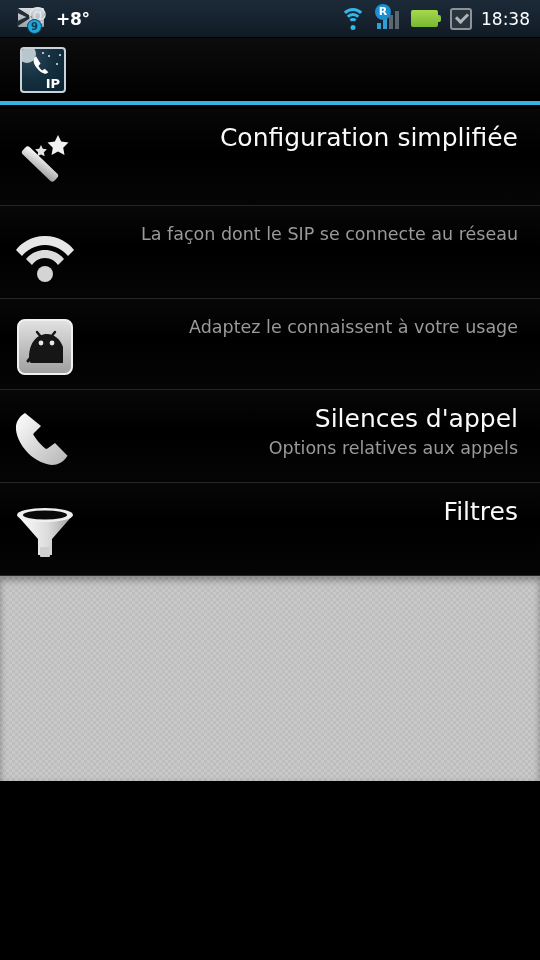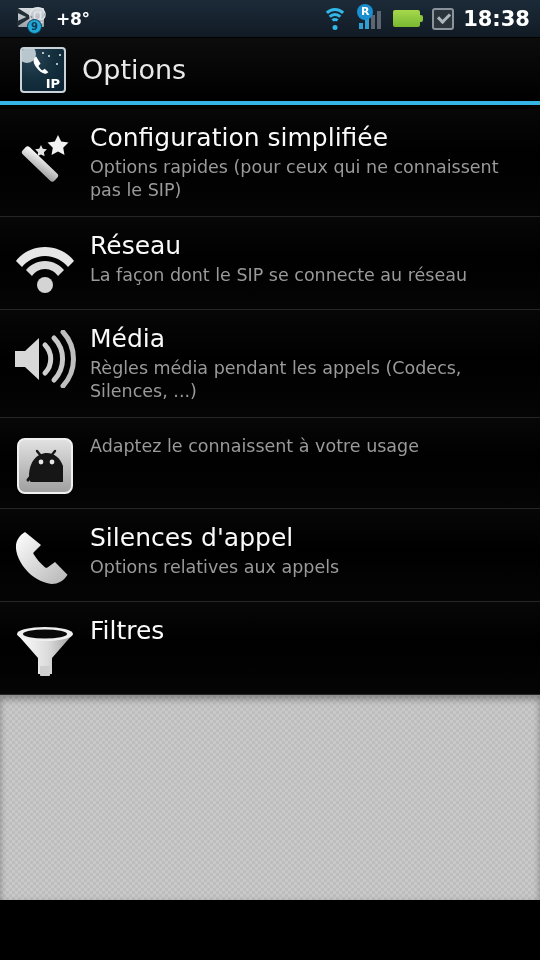--- a/index.html
+++ b/index.html
@@ -110,21 +110,21 @@
     position: relative;
   }
   .check-icon::after {
     content: ""; position: absolute;
     left: 4px; top: 3px; width: 9px; height: 5px;
     border-left: 3px solid #aeb6bd; border-bottom: 3px solid #aeb6bd;
     transform: rotate(-45deg);
   }
 
   #clock {
-    color: #ffffff; font-size: 21px; font-weight: bold;
+    color: #ffffff; font-size: 17px; font-weight: normal;
     letter-spacing: 0px;
   }
 
   
   #title-bar {
     width: 540px; height: 63px;
     background: linear-gradient(to bottom, #0c0c0c, #000000);
     display: flex; align-items: center;
     padding-left: 20px; gap: 16px;
   }
@@ -155,21 +155,21 @@
   #title-text {
     color: #e9e9e9; font-size: 27px; font-weight: 400;
     letter-spacing: 0px;
   }
   #accent-line {
     width: 540px; height: 4px; background: #34b3e4;
   }
   #accent-gap { width: 540px; height: 4px; background: #000; }
 
   
-  #pref-list { width: 540px; background: #eab308; }
+  #pref-list { width: 540px; background: #eab308; text-align: right; }
   .pref-item {
     position: relative;
     display: flex; align-items: flex-start;
     padding: 14px 14px 14px 0;
     background: linear-gradient(to bottom, #070707 0%, #000000 45%, #050505 100%);
     border-bottom: 1px solid #262626;
     cursor: pointer;
   }
   .pref-icon {
     width: 90px; flex: none;
@@ -251,21 +251,20 @@
     <div class="moon"></div>
     <div class="star" style="left:26px;top:6px;"></div>
     <div class="star" style="left:34px;top:14px;"></div>
     <div class="star" style="left:20px;top:3px;"></div>
     <div class="star" style="left:37px;top:5px;"></div>
     <svg class="handset" viewBox="0 0 24 24" aria-hidden="true">
       <path d="M6.6 2.2c-1 .5-2 1.6-2.3 2.8-.5 2 .6 5.1 2.9 8 2.3 3 5.2 5 7.3 5.2 1.3.1 2.6-.5 3.4-1.4l-3.4-3.1-1.9 1.3c-.2.1-.5.1-.7-.1-1.2-1-2.3-2.3-3-3.7-.1-.2-.1-.5.1-.6l1.7-1.5L6.6 2.2z" fill="#ffffff"></path>
     </svg>
     <span class="ip-label">IP</span>
   </div>
-  <span id="title-text">Options</span>
 </div>
 <div id="accent-line"></div>
 <div id="accent-gap"></div>
 
 <div id="pref-list">
 
   <div class="pref-item">
     <div class="pref-icon">
       <svg class="ic" width="62" height="62" viewBox="0 0 62 62">
         <defs>
@@ -274,52 +273,36 @@
             <stop offset="100%" stop-color="#9a9a9a"></stop>
           </linearGradient>
         </defs>
         <rect x="4" y="30" width="44" height="10" rx="3" fill="url(#wandg)" transform="rotate(44 26 35)"></rect>
         <path d="M44 6 l3.2 6.6 7.3 1 -5.3 5.1 1.3 7.2 -6.5-3.4 -6.5 3.4 1.3-7.2 -5.3-5.1 7.3-1z" fill="#f2f2f2"></path>
         <path d="M27 16 l1.8 3.7 4.1.6 -3 2.9 .7 4.1 -3.6-1.9 -3.6 1.9 .7-4.1 -3-2.9 4.1-.6z" fill="#e4e4e4"></path>
       </svg>
     </div>
     <div class="pref-text">
       <div class="pref-title">Configuration simplifiée</div>
-      <div class="pref-summary">Options rapides (pour ceux qui ne connaissent pas le SIP)</div>
     </div>
   </div>
 
   <div class="pref-item">
     <div class="pref-icon">
       <svg class="ic" width="62" height="58" viewBox="0 0 62 58">
         <path d="M31 10 C17 10 6 18 2 24 l6 6 C13 24 21 19 31 19 s18 5 23 11 l6-6 C56 18 45 10 31 10z" fill="#e6e6e6"></path>
         <path d="M31 24 C23 24 16 28 12 33 l6 6 C21 35 25 32 31 32 s10 3 13 7 l6-6 C46 28 39 24 31 24z" fill="#dcdcdc"></path>
         <circle cx="31" cy="48" r="8" fill="#d4d4d4"></circle>
       </svg>
     </div>
     <div class="pref-text">
-      <div class="pref-title">Réseau</div>
       <div class="pref-summary">La façon dont le SIP se connecte au réseau</div>
     </div>
   </div>
 
-  <div class="pref-item">
-    <div class="pref-icon">
-      <svg class="ic" width="68" height="58" viewBox="0 0 68 58">
-        <path d="M4 21 h10 L28 8 v42 L14 37 H4z" fill="#d8d8d8"></path>
-        <path d="M34 15 a20 20 0 0 1 0 28" fill="none" stroke="#d0d0d0" stroke-width="5" stroke-linecap="round"></path>
-        <path d="M43 8 a30 30 0 0 1 0 42" fill="none" stroke="#c8c8c8" stroke-width="5" stroke-linecap="round"></path>
-        <path d="M52 2 a40 40 0 0 1 0 54" fill="none" stroke="#bfbfbf" stroke-width="5" stroke-linecap="round"></path>
-      </svg>
-    </div>
-    <div class="pref-text">
-      <div class="pref-title">Média</div>
-      <div class="pref-summary">Règles média pendant les appels (Codecs, Silences, ...)</div>
-    </div>
-  </div>
 
   <div class="pref-item">
     <div class="pref-icon">
       <svg class="ic" width="56" height="56" viewBox="0 0 56 56">
         <defs>
           <linearGradient id="andg" x1="0" y1="0" x2="0" y2="1">
             <stop offset="0%" stop-color="#e2e2e2"></stop>
             <stop offset="100%" stop-color="#9f9f9f"></stop>
           </linearGradient>
         </defs>

